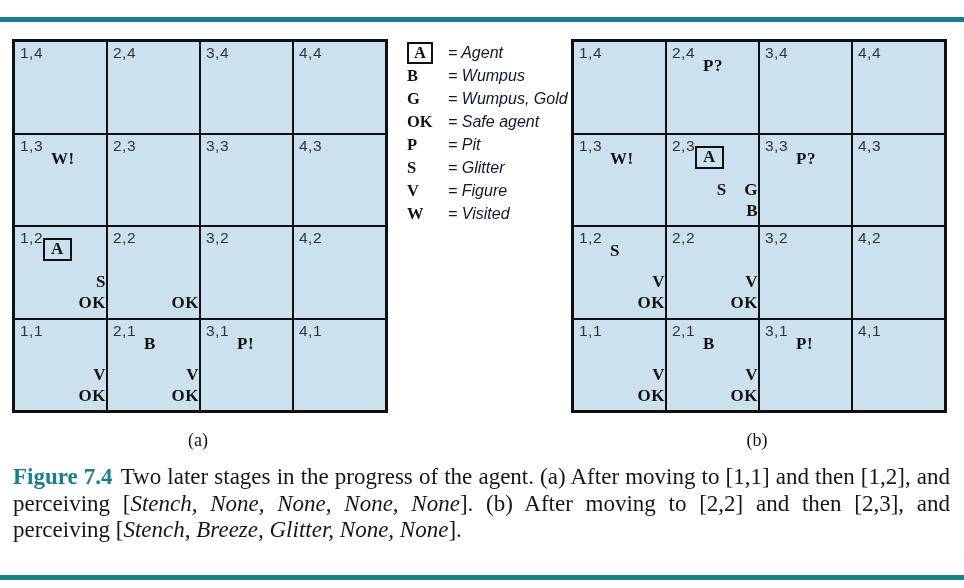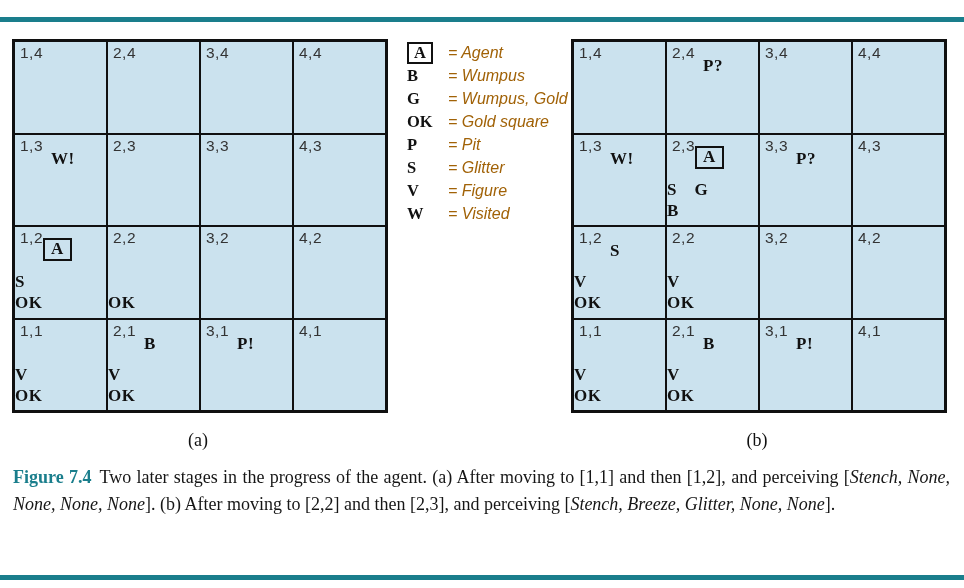--- a/index.html
+++ b/index.html
@@ -45,54 +45,54 @@
   }
   .m0 { position: absolute; top: 14px; left: 36px; }
   .agent-box {
     position: absolute; top: 11px; left: 28px;
     border: 2.5px solid #111111;
     padding: 0 6px 1px 6px;
     line-height: 18px;
   }
   .mline {
     position: absolute; left: 0; right: 0;
-    text-align: left; white-space: pre;
+    text-align: right; white-space: pre;
   }
   .l1 { top: 45px; }
   .l2 { top: 66px; }
 
   .legend { position: absolute; left: 407px; top: 41px; }
   .legend-row { display: flex; align-items: center; height: 23px; }
   .legend-key {
     flex: 0 0 41px;
     font-family: "Liberation Serif", serif;
     font-weight: bold; font-size: 16.5px; color: #111111;
   }
   .legend-key-box {
     display: inline-block;
     border: 2px solid #111111;
     padding: 0 5px 1px 5px;
     line-height: 17px;
   }
   .legend-desc {
     font-family: "Liberation Sans", sans-serif;
-    font-style: italic; font-size: 16px; color: #a16207;
+    font-style: italic; font-size: 16px; color: #0f172a;
   }
 
   .sub-label {
     position: absolute; top: 430px; width: 372px;
     text-align: center;
     font-size: 18px; color: #111111;
   }
   .sub-label-a { left: 12px; }
   .sub-label-b { left: 571px; }
 
   .caption {
     position: absolute; left: 13px; top: 464px; width: 937px;
-    font-size: 18px; line-height: 26.5px; color: #161616;
+    font-size: 23px; line-height: 26.5px; color: #161616;
     text-align: justify;
   }
   .fig-label { color: #1a7e8c; font-weight: bold; margin-right: 8px; }
   .it { font-style: italic; }
 </style>
 </head>
 <body>
 
 <div class="rule rule-top"></div>
 
@@ -166,21 +166,21 @@
     <div class="legend-row">
       <span class="legend-key">B</span>
       <span class="legend-desc">= Wumpus</span>
     </div>
     <div class="legend-row">
       <span class="legend-key">G</span>
       <span class="legend-desc">= Wumpus, Gold</span>
     </div>
     <div class="legend-row">
       <span class="legend-key">OK</span>
-      <span class="legend-desc">= Gold square</span>
+      <span class="legend-desc">= Safe agent</span>
     </div>
     <div class="legend-row">
       <span class="legend-key">P</span>
       <span class="legend-desc">= Pit</span>
     </div>
     <div class="legend-row">
       <span class="legend-key">S</span>
       <span class="legend-desc">= Glitter</span>
     </div>
     <div class="legend-row">

